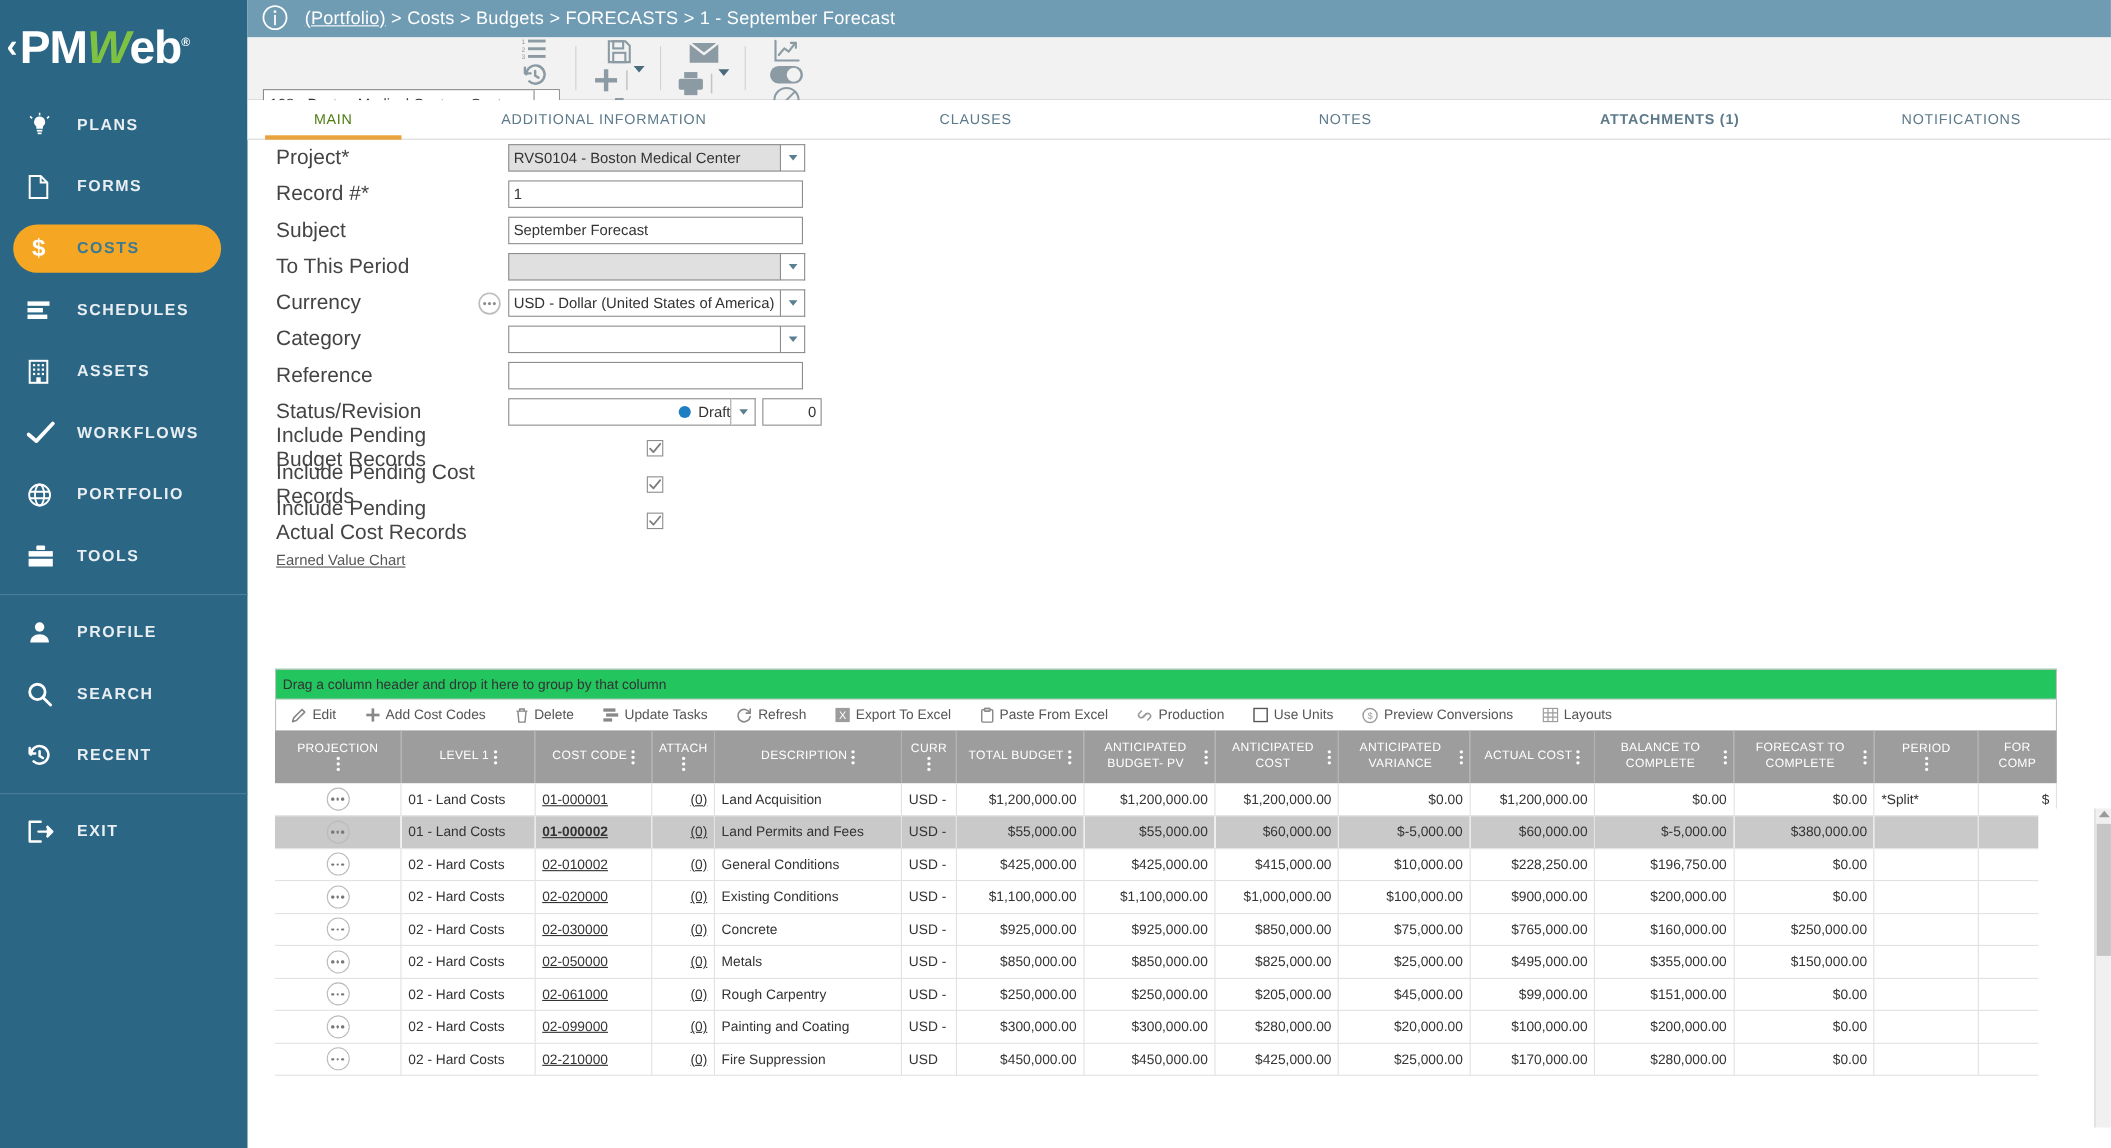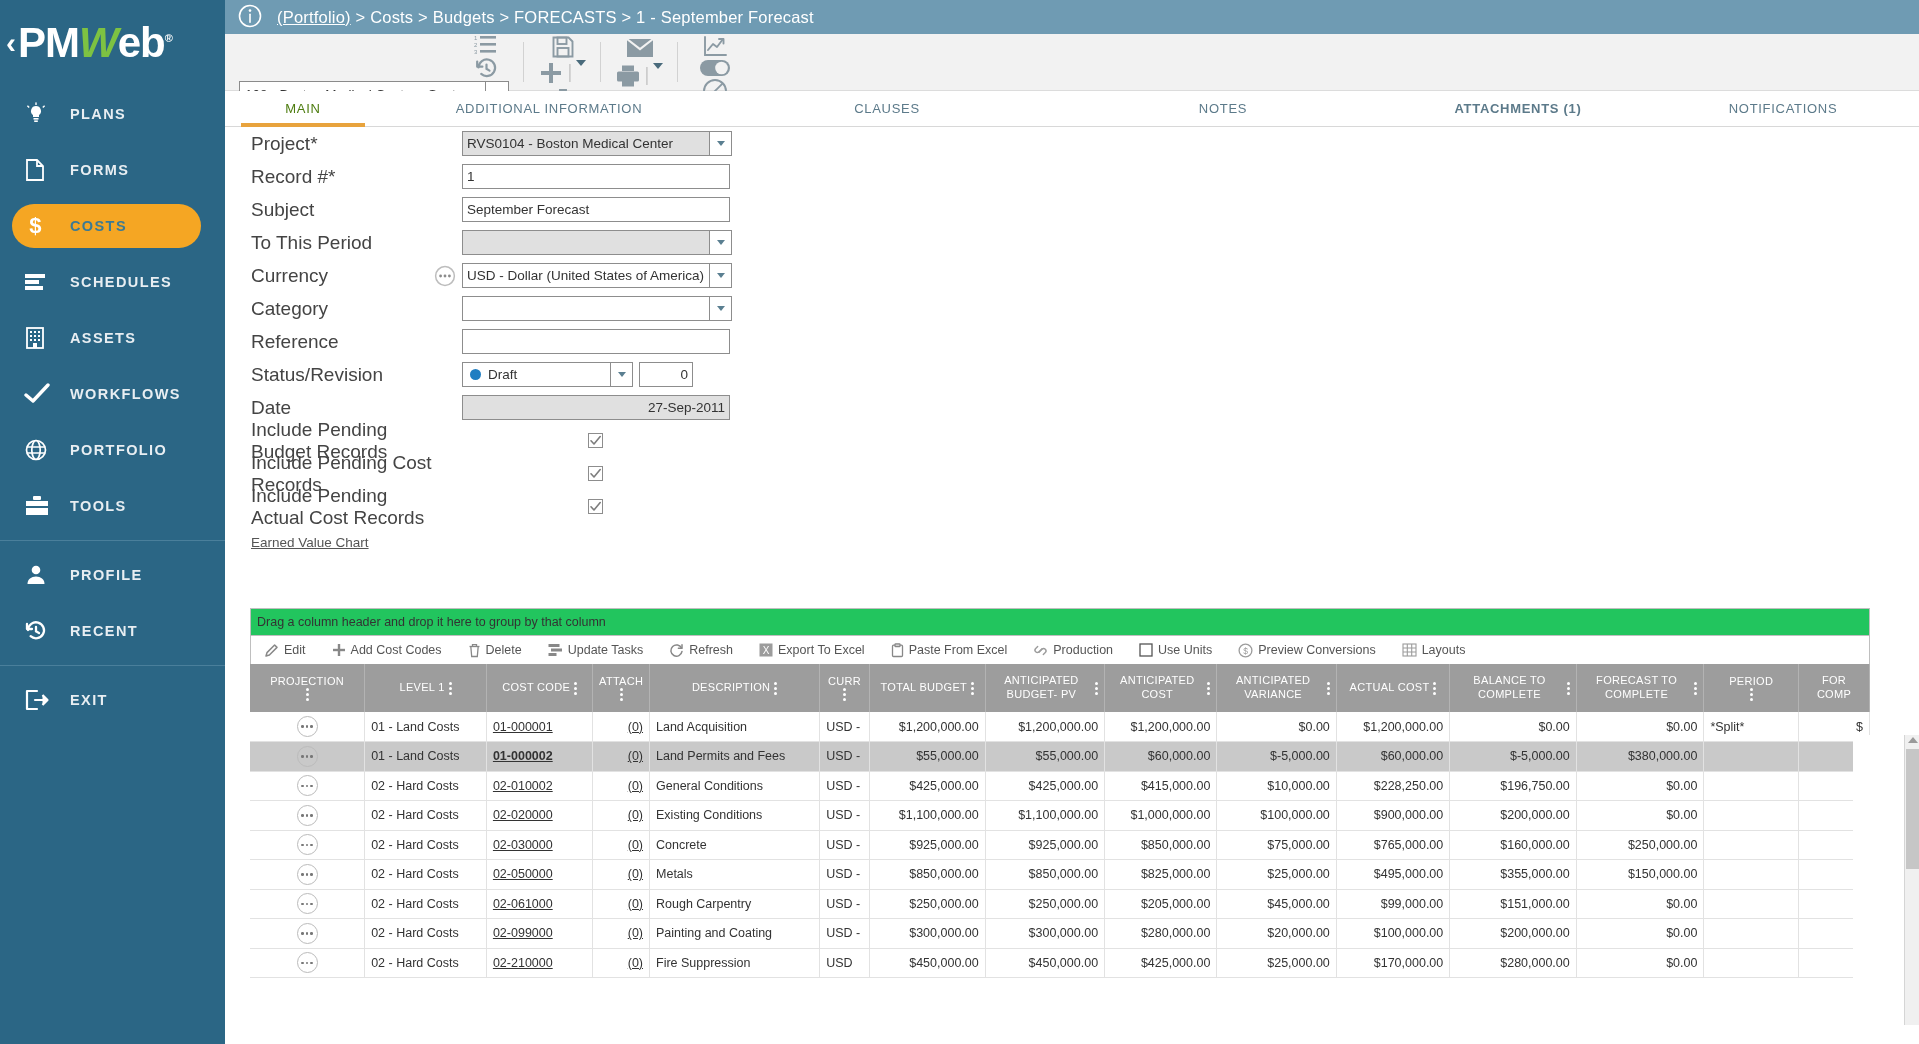--- a/index.html
+++ b/index.html
@@ -272,20 +272,29 @@
   <div class="nav-item">
     <span class="nav-ico">
       <svg class="ico" width="24" height="24" viewBox="0 0 24 24" fill="#fff">
           <circle cx="12" cy="7" r="4.3"></circle>
           <path d="M3.5 21c0-4.7 3.8-7.5 8.5-7.5s8.5 2.8 8.5 7.5z"></path>
         </svg>
     </span>
     <span class="nav-label">PROFILE</span>
   </div>
 
+  <div class="nav-item">
+    <span class="nav-ico">
+      <svg class="ico" width="24" height="24" viewBox="0 0 24 24" fill="none" stroke="#fff" stroke-width="2.6">
+          <circle cx="10" cy="10" r="7"></circle>
+          <path d="M15.5 15.5L22 22" stroke-linecap="round"></path>
+        </svg>
+    </span>
+    <span class="nav-label">SEARCH</span>
+  </div>
 
   <div class="nav-item">
     <span class="nav-ico">
       <svg class="ico" width="24" height="24" viewBox="0 0 24 24" fill="none" stroke="#fff" stroke-width="2.3">
           <path d="M4 11a8 8 0 1 1 2.6 6.2" stroke-linecap="round"></path>
           <path d="M3 5v5h5" stroke-linecap="round" stroke-linejoin="round"></path>
           <path d="M12 8v4.3l3 1.8" stroke-linecap="round"></path>
         </svg>
     </span>
     <span class="nav-label">RECENT</span>
@@ -488,34 +497,29 @@
   </div>
   <div class="frow">
     <div class="flabel">Reference</div>
     <div class="fdots"></div>
     <div class="finput"></div>
   </div>
   <div class="frow">
     <div class="flabel">Status/Revision</div>
     <div class="fdots"></div>
     <div class="sel-wrap">
-      <div class="finput sel" style="width:149px;">
+      <div class="finput sel" style="width:203px;justify-content:flex-end;">
         <span class="status-dot"></span>
         <span>Draft</span>
       </div>
       <div class="sel-arrow">
           <span class="caret-sm"></span>
         </div>
       <div class="finput num" style="width:54px;margin-left:6px;">0</div>
     </div>
-  </div>
-  <div class="frow">
-    <div class="flabel">Date</div>
-    <div class="fdots"></div>
-    <div class="finput readonly num">27-Sep-2011</div>
   </div>
 
   <div class="chkrow">
     <div class="flabel" style="width:181px;">Include Pending Budget Records</div>
     <div style="width:26px;"></div>
     <div style="width:268px;display:flex;justify-content:center;">
       <div class="chkbox">
         <svg width="13" height="13" viewBox="0 0 13 13" fill="none" stroke="#7d7d7d" stroke-width="1.6">
             <path d="M2 6.8l3 3.2L11.2 2.5" stroke-linecap="round" stroke-linejoin="round"></path>
           </svg>

